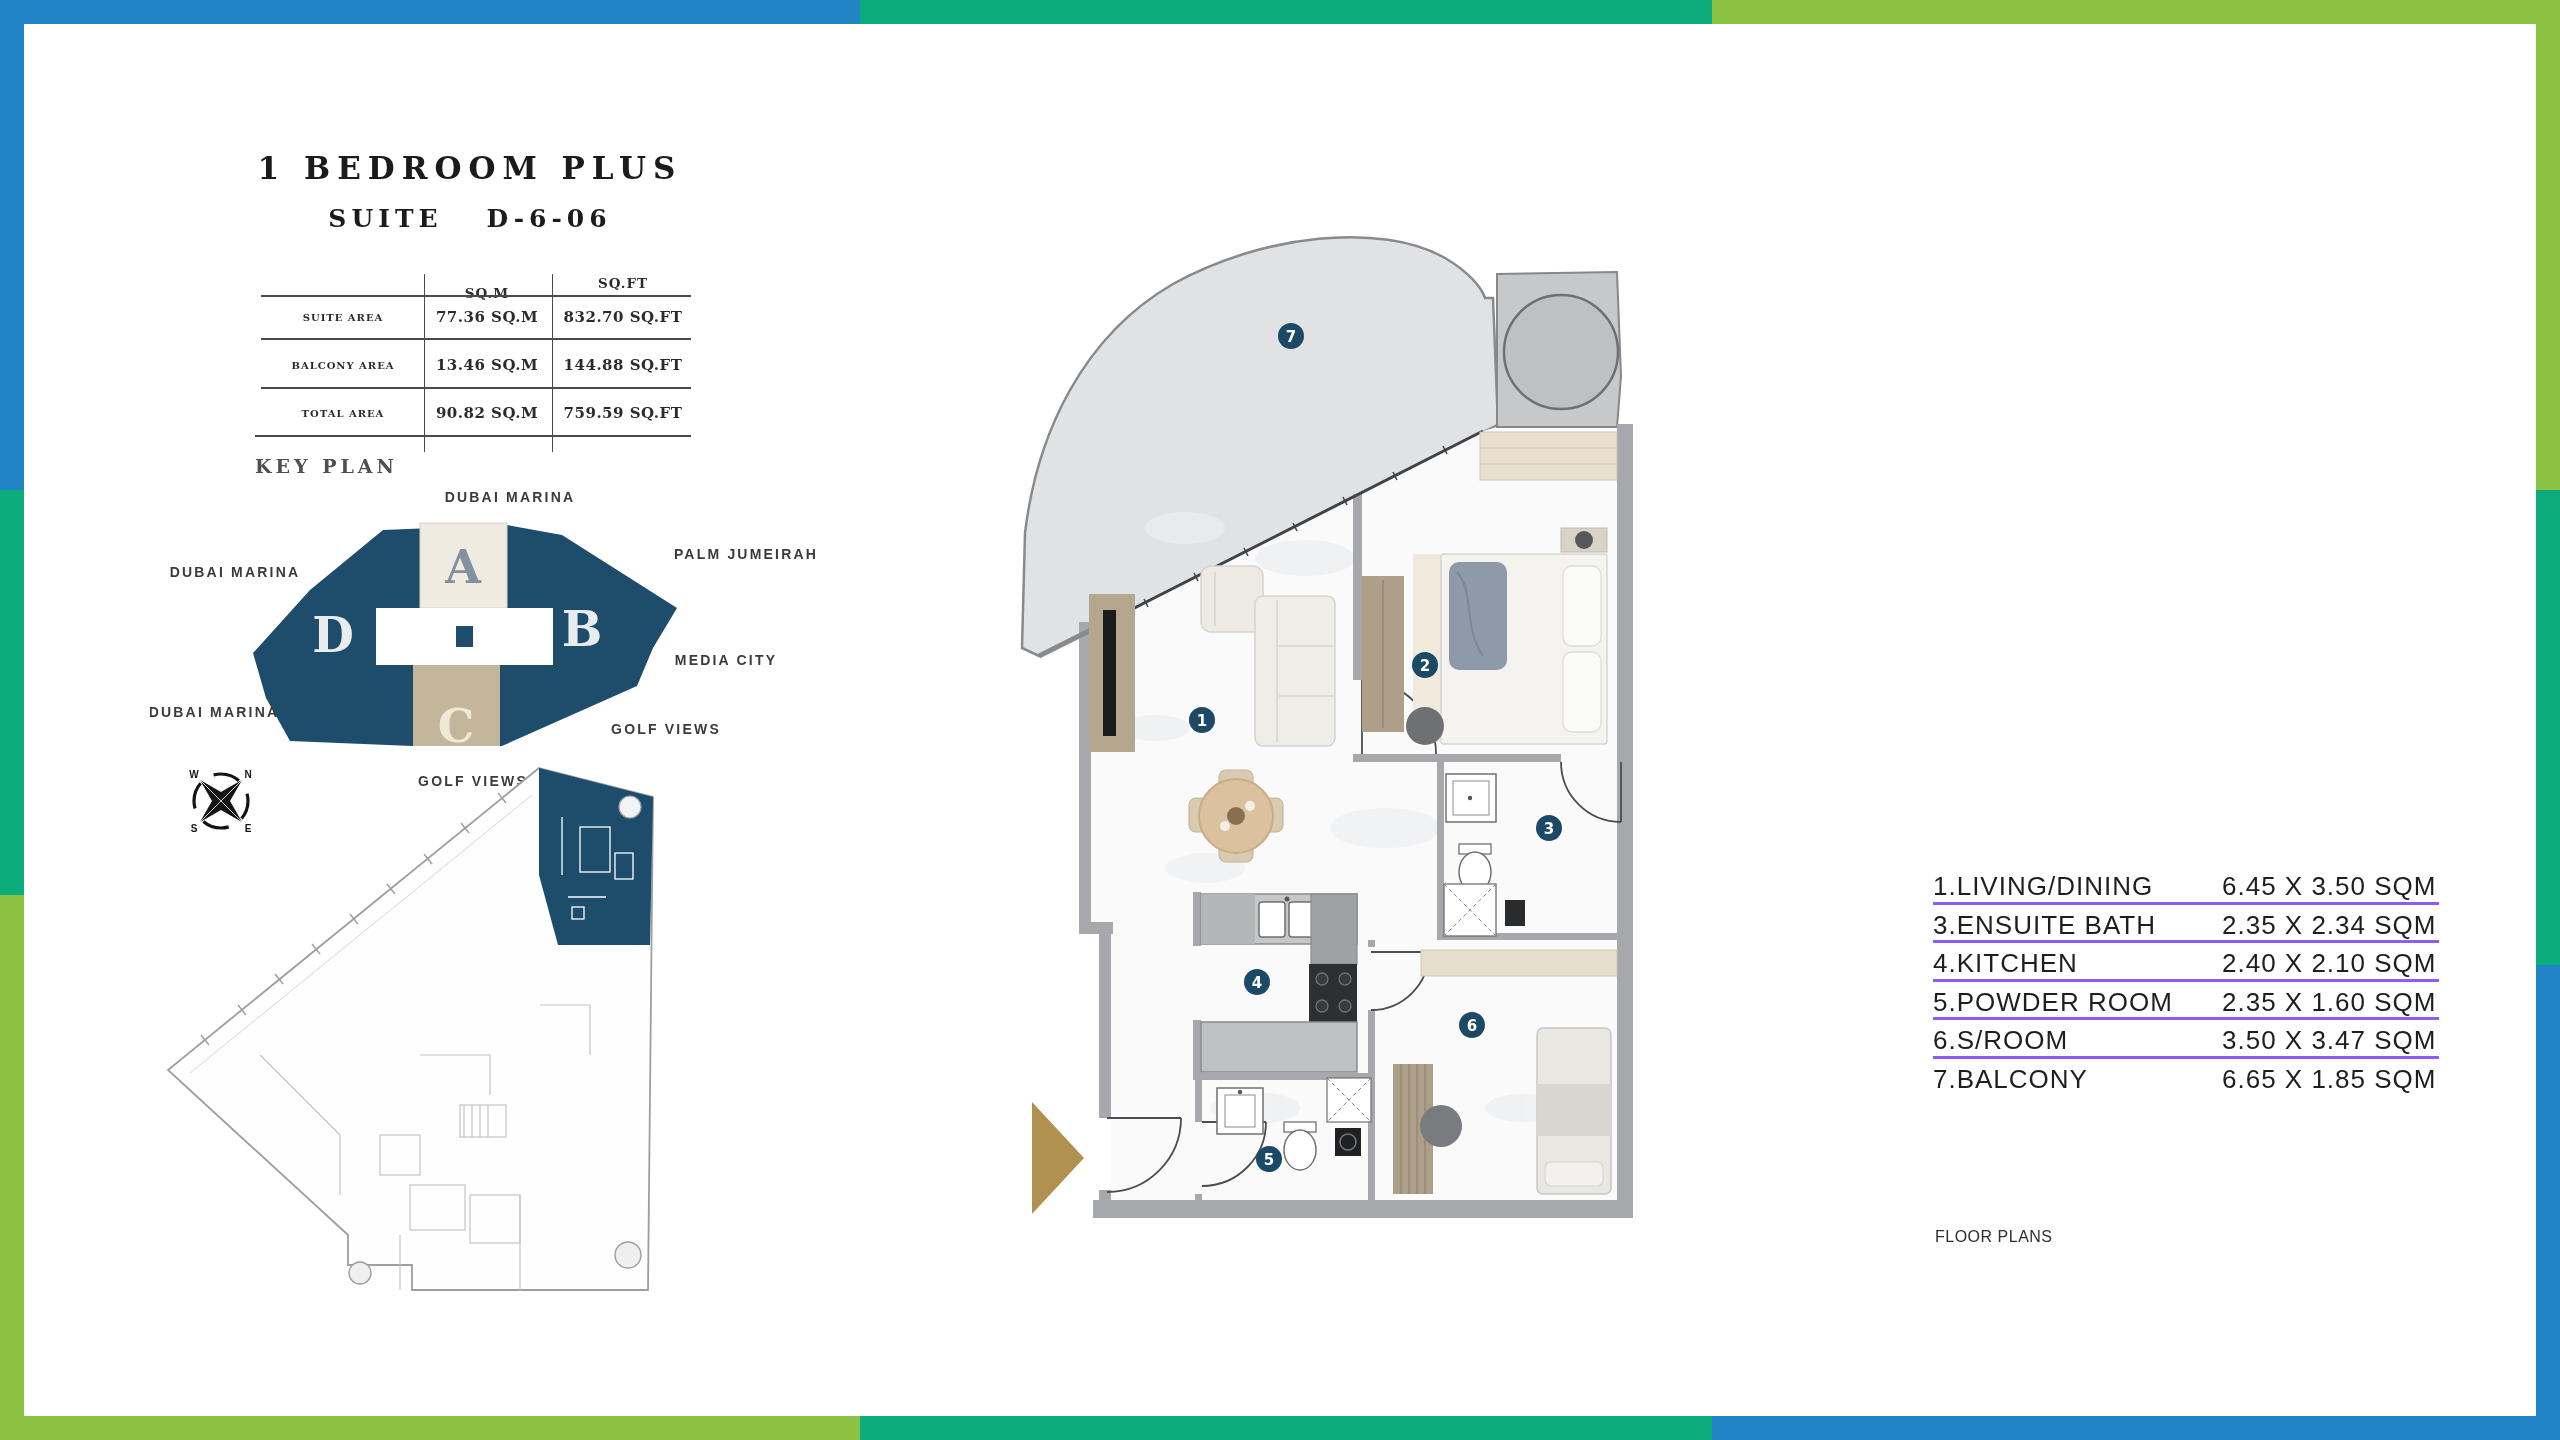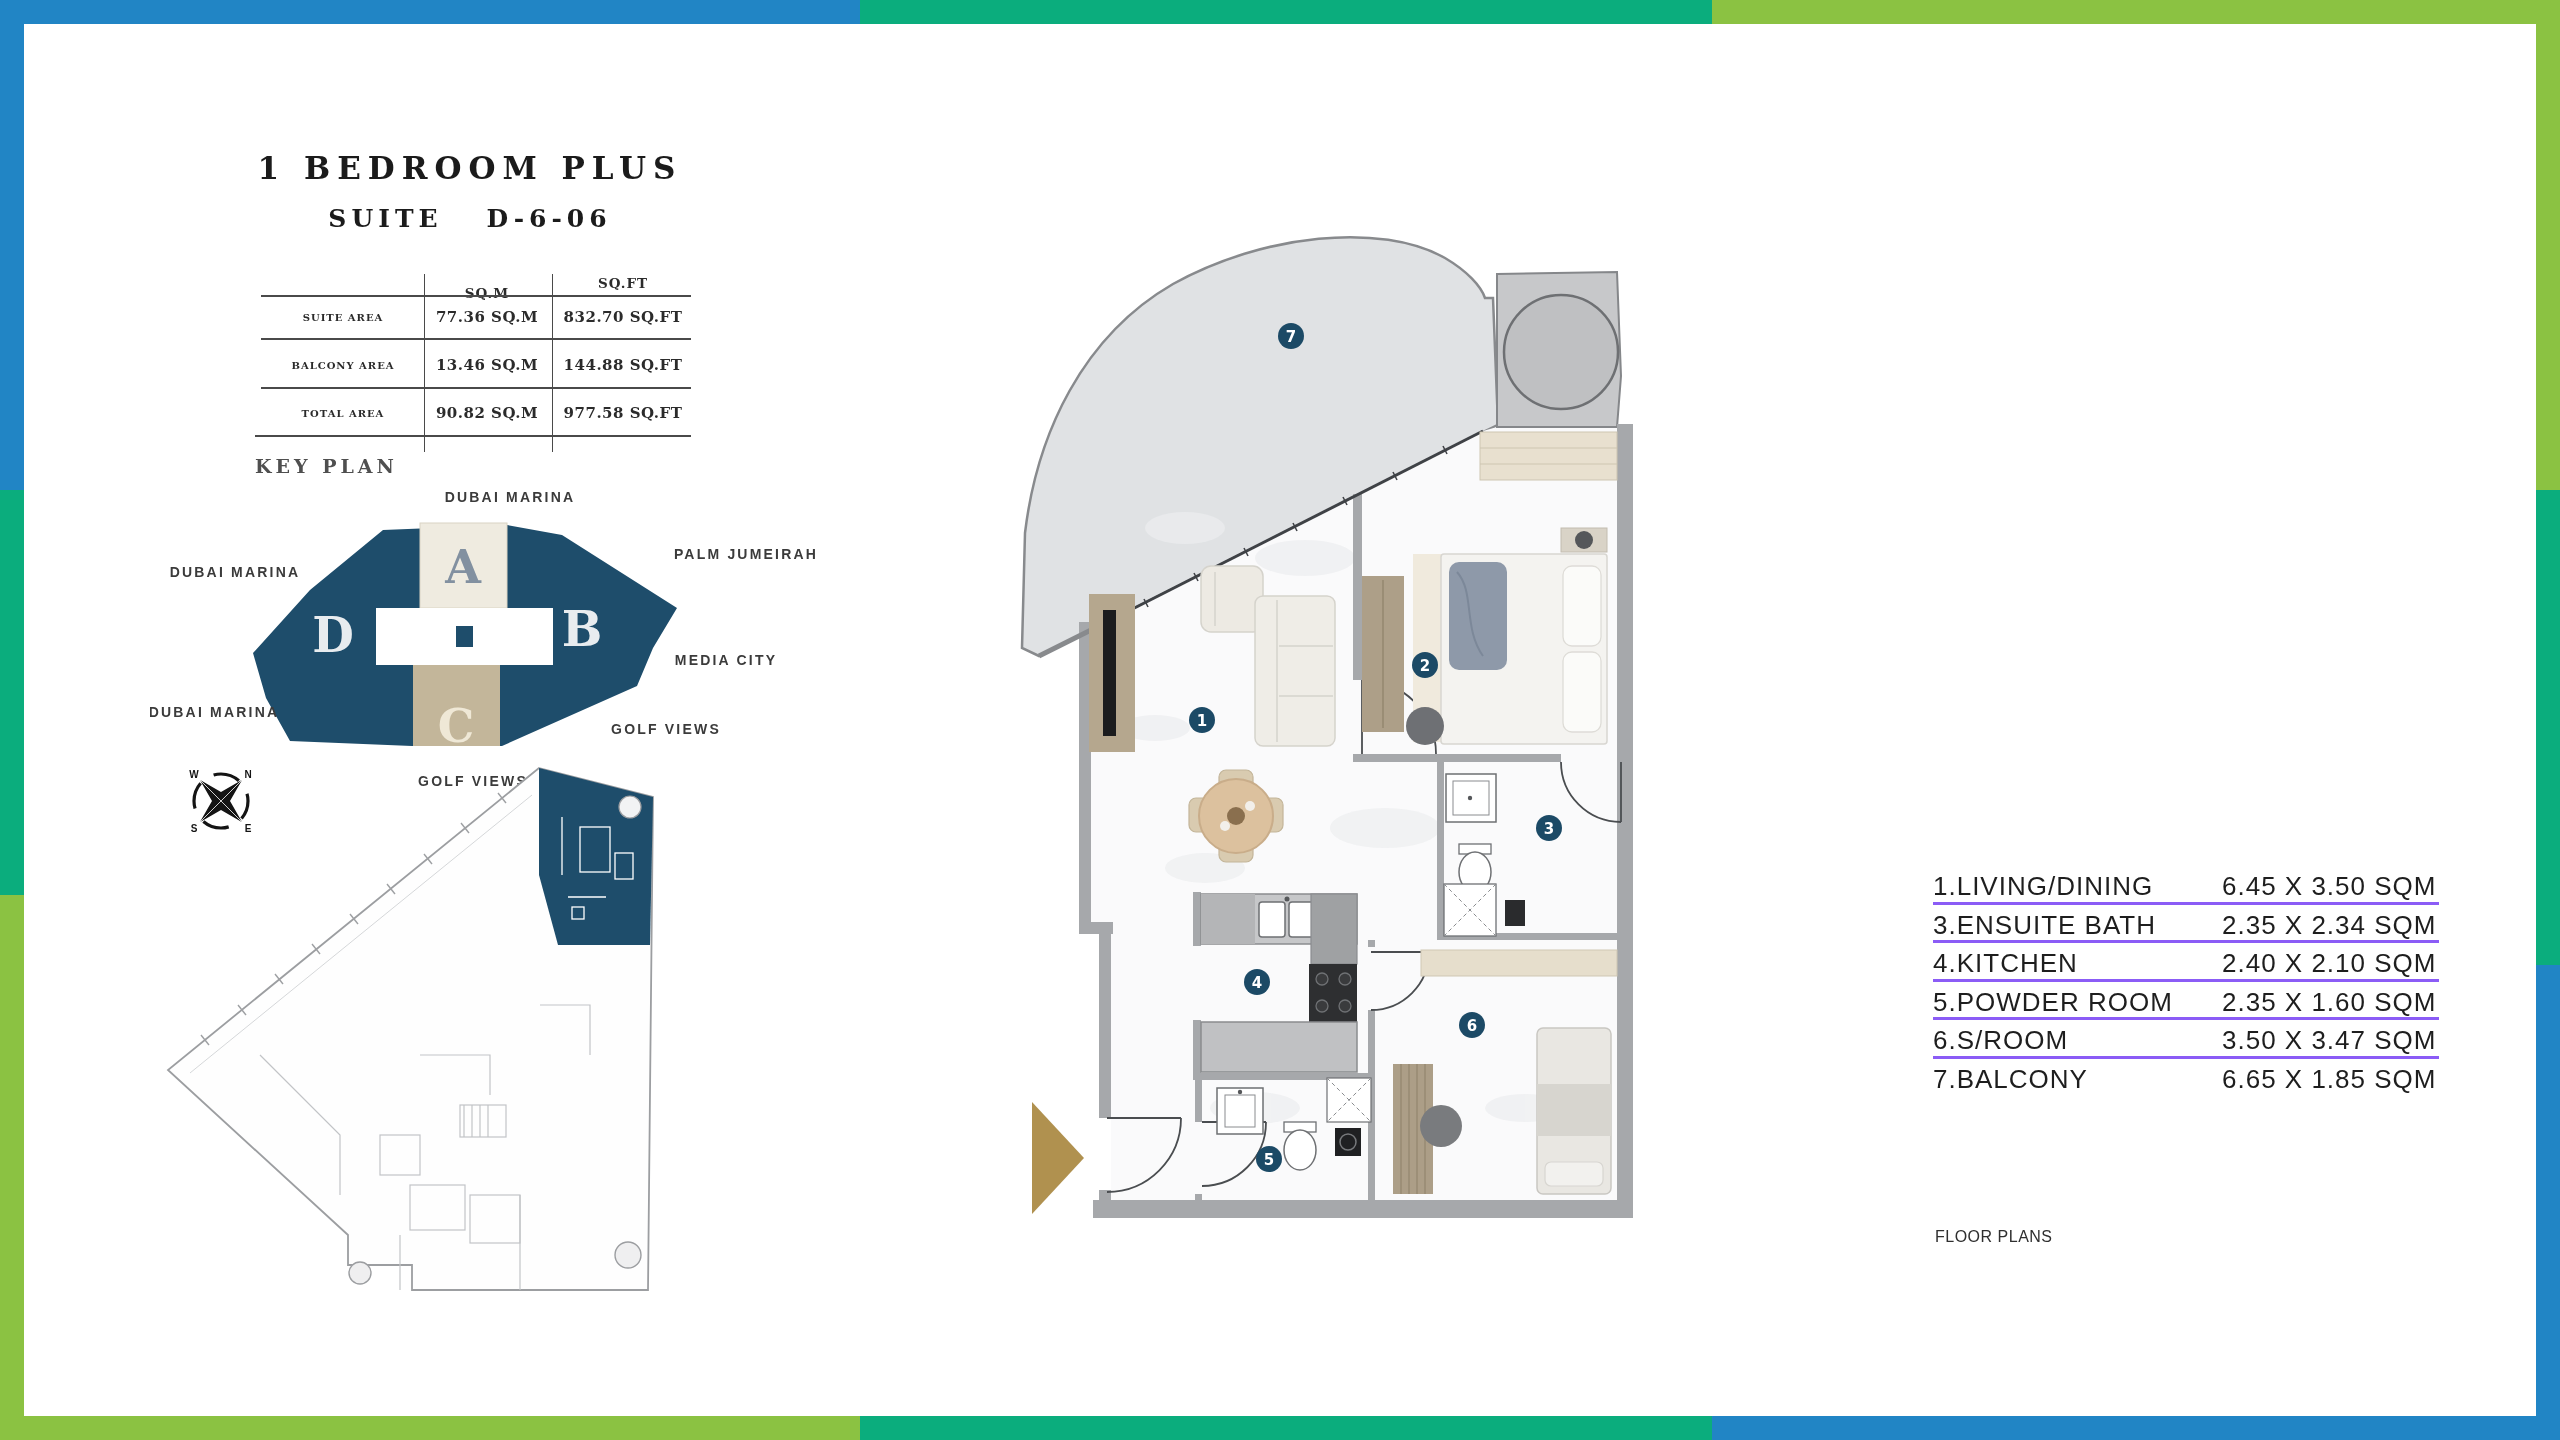--- a/index.html
+++ b/index.html
@@ -76,21 +76,21 @@
     <span class="t-cell t-label" style="left:88px;top:49px">SUITE AREA</span>
     <span class="t-cell t-val" style="left:232px;top:49px">77.36 SQ.M</span>
     <span class="t-cell t-val" style="left:368px;top:49px">832.70 SQ.FT</span>
 
     <span class="t-cell t-label" style="left:88px;top:97px">BALCONY AREA</span>
     <span class="t-cell t-val" style="left:232px;top:97px">13.46 SQ.M</span>
     <span class="t-cell t-val" style="left:368px;top:97px">144.88 SQ.FT</span>
 
     <span class="t-cell t-label" style="left:88px;top:145px">TOTAL AREA</span>
     <span class="t-cell t-val" style="left:232px;top:145px">90.82 SQ.M</span>
-    <span class="t-cell t-val" style="left:368px;top:145px">977.58 SQ.FT</span>
+    <span class="t-cell t-val" style="left:368px;top:145px">759.59 SQ.FT</span>
 
     <div class="hline" style="left:6px;top:27px;width:430px"></div>
     <div class="hline" style="left:6px;top:70px;width:430px"></div>
     <div class="hline" style="left:6px;top:119px;width:430px"></div>
     <div class="hline" style="left:0;top:167px;width:436px"></div>
     <div class="vline" style="left:169px;top:6px;height:178px"></div>
     <div class="vline" style="left:297px;top:6px;height:178px"></div>
   </div>
 
   <div class="keyplan-heading">KEY PLAN</div>

